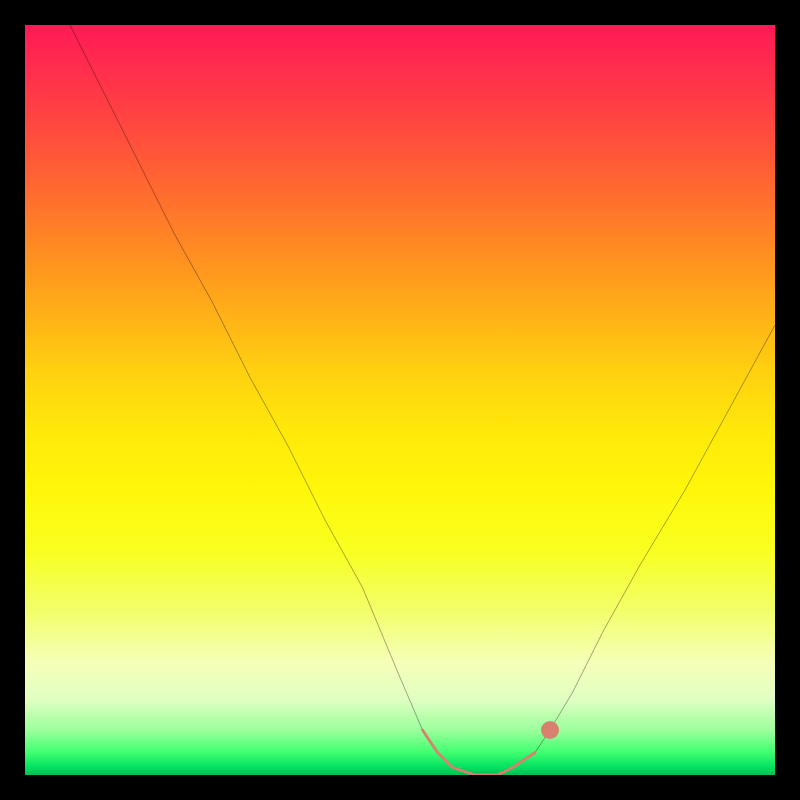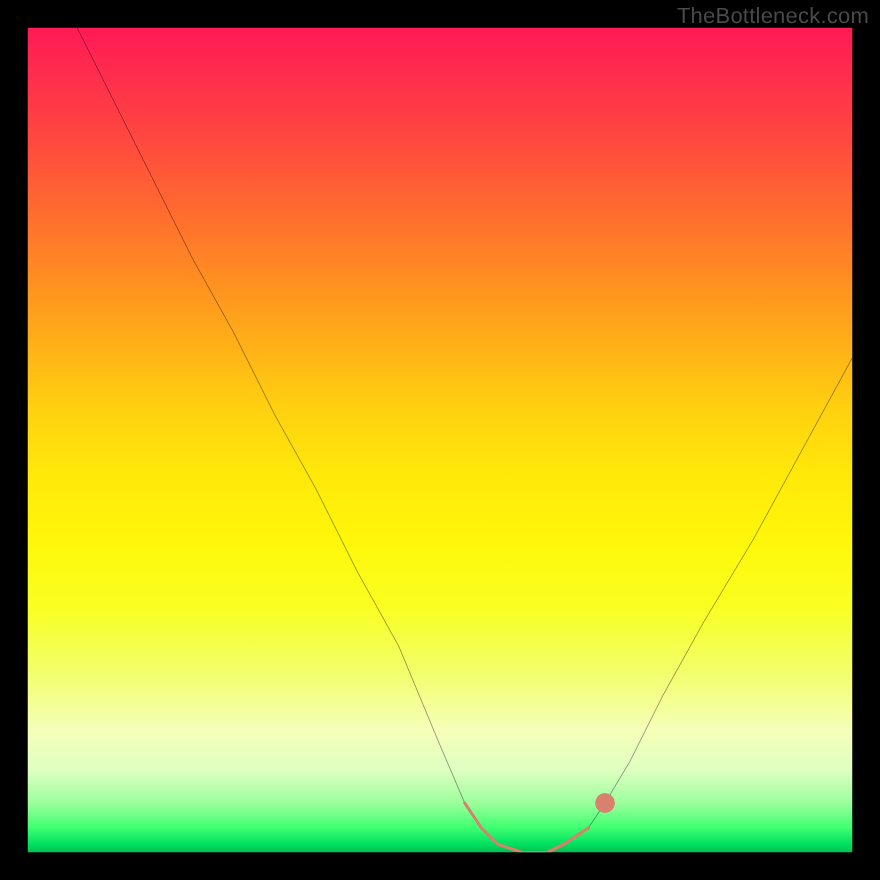--- a/index.html
+++ b/index.html
@@ -104,14 +104,13 @@
                L 57 99
                L 60 100
                L 63 100
                L 65 99
                L 68 97" fill="none" stroke="#d9806f" stroke-width="2.8" stroke-linecap="round" stroke-linejoin="round" vector-effect="non-scaling-stroke"></path>
 
       <circle cx="70" cy="94" r="1.2" fill="#d9806f"></circle>
     </svg>
   </div>
 
-  <div class="attribution">TheBottleneck.com</div>
 </div>
 
 </body></html>

